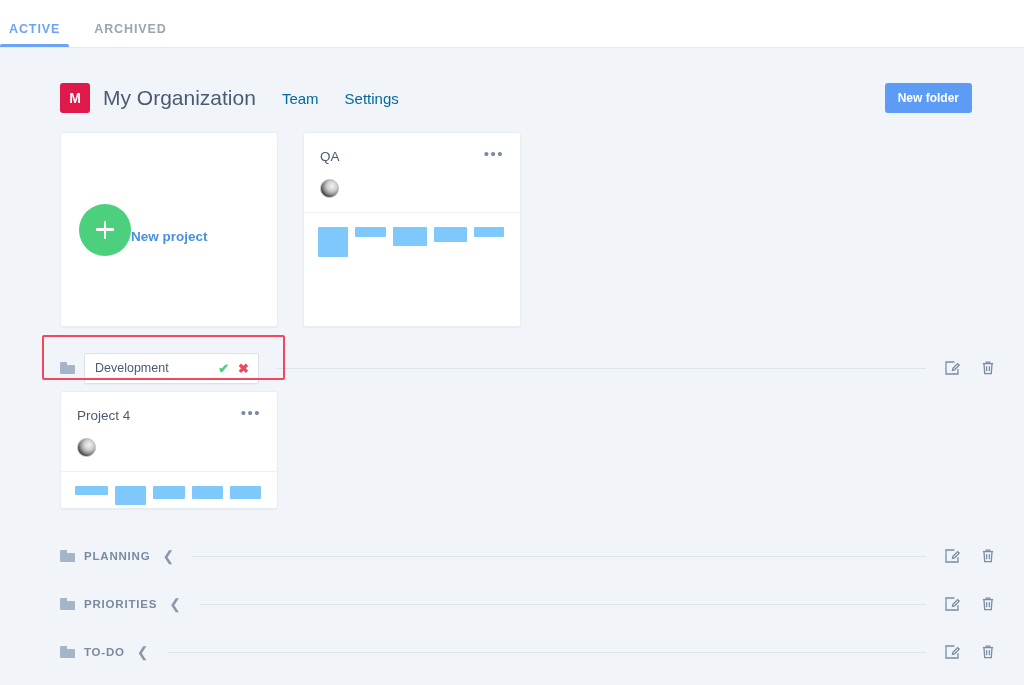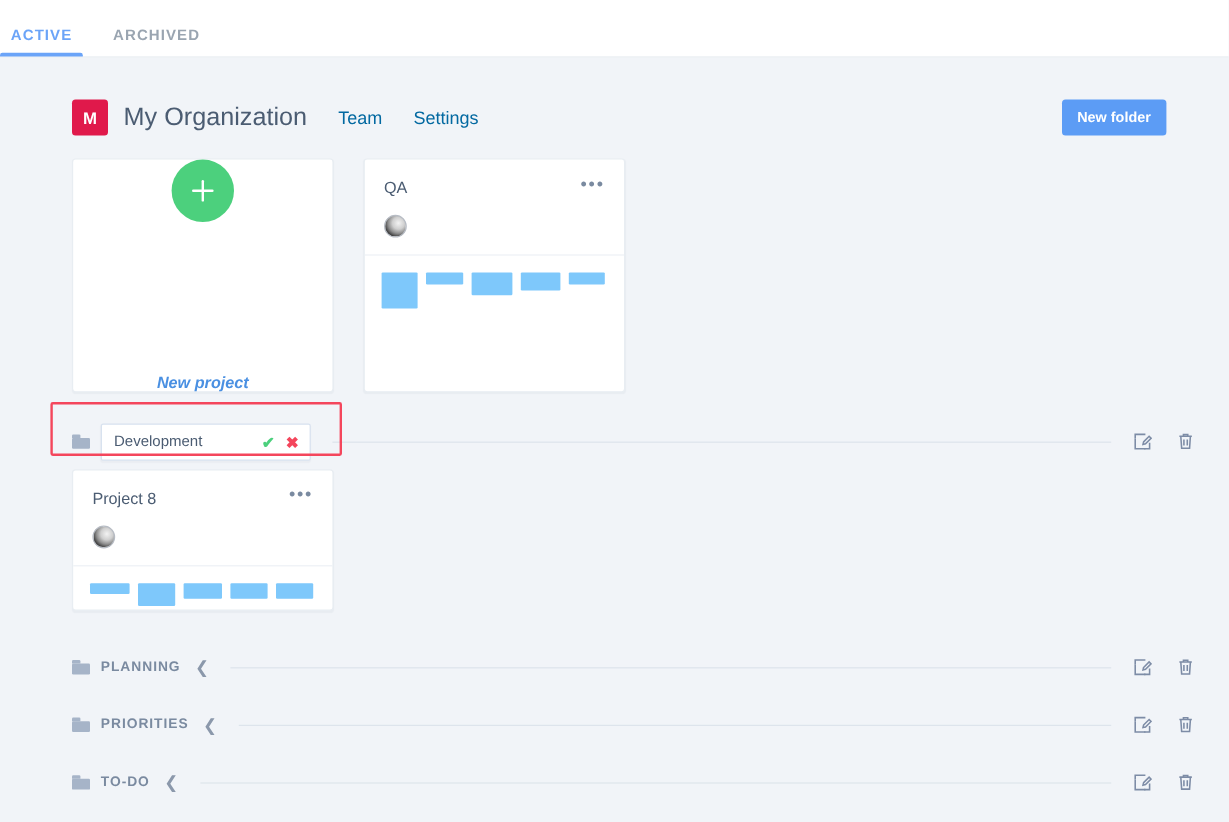--- a/index.html
+++ b/index.html
@@ -95,25 +95,24 @@
 
   .card {
     background: #ffffff;
     border: 1px solid #e8edf2;
     border-radius: 3px;
     width: 218px;
     box-shadow: 0 1px 1px rgba(23,43,77,0.04);
   }
   .card.newproj {
     height: 195px;
-    display: flex; flex-direction: column;
-    align-items: center; justify-content: space-between;
+    display: flex; flex-direction: row;
+    align-items: center; justify-content: flex-start;
     cursor: pointer;
     padding: 0 18px;
-    font-style: italic;
   }
   .plus-circle {
     width: 52px; height: 52px;
     border-radius: 50%;
     background: #4cd07d;
     display: flex; align-items: center; justify-content: center;
     position: relative;
   }
   .plus-circle::before, .plus-circle::after {
     content: "";
@@ -348,21 +347,21 @@
             <path d="M9.4 6.2v5"></path>
         </svg>
       </span>
     </div>
   </div>
 
   <div class="card-row" style="margin-top:4px;">
     <div class="card project" style="height:118px;">
       <div class="card-head">
         <div class="card-head-top">
-          <div class="card-title">Project 8</div>
+          <div class="card-title">Project 4</div>
           <div class="dots">•••</div>
         </div>
         <div class="avatar-moon"></div>
       </div>
       <div class="card-divider"></div>
       <div class="bars">
         <div class="bar" style="width: 34px; height: 9px; margin-top: 0px;"></div>
         <div class="bar" style="width: 32px; height: 19px; margin-top: 0px;"></div>
         <div class="bar" style="width: 32px; height: 13px; margin-top: 0px;"></div>
         <div class="bar" style="width: 32px; height: 13px; margin-top: 0px;"></div>

